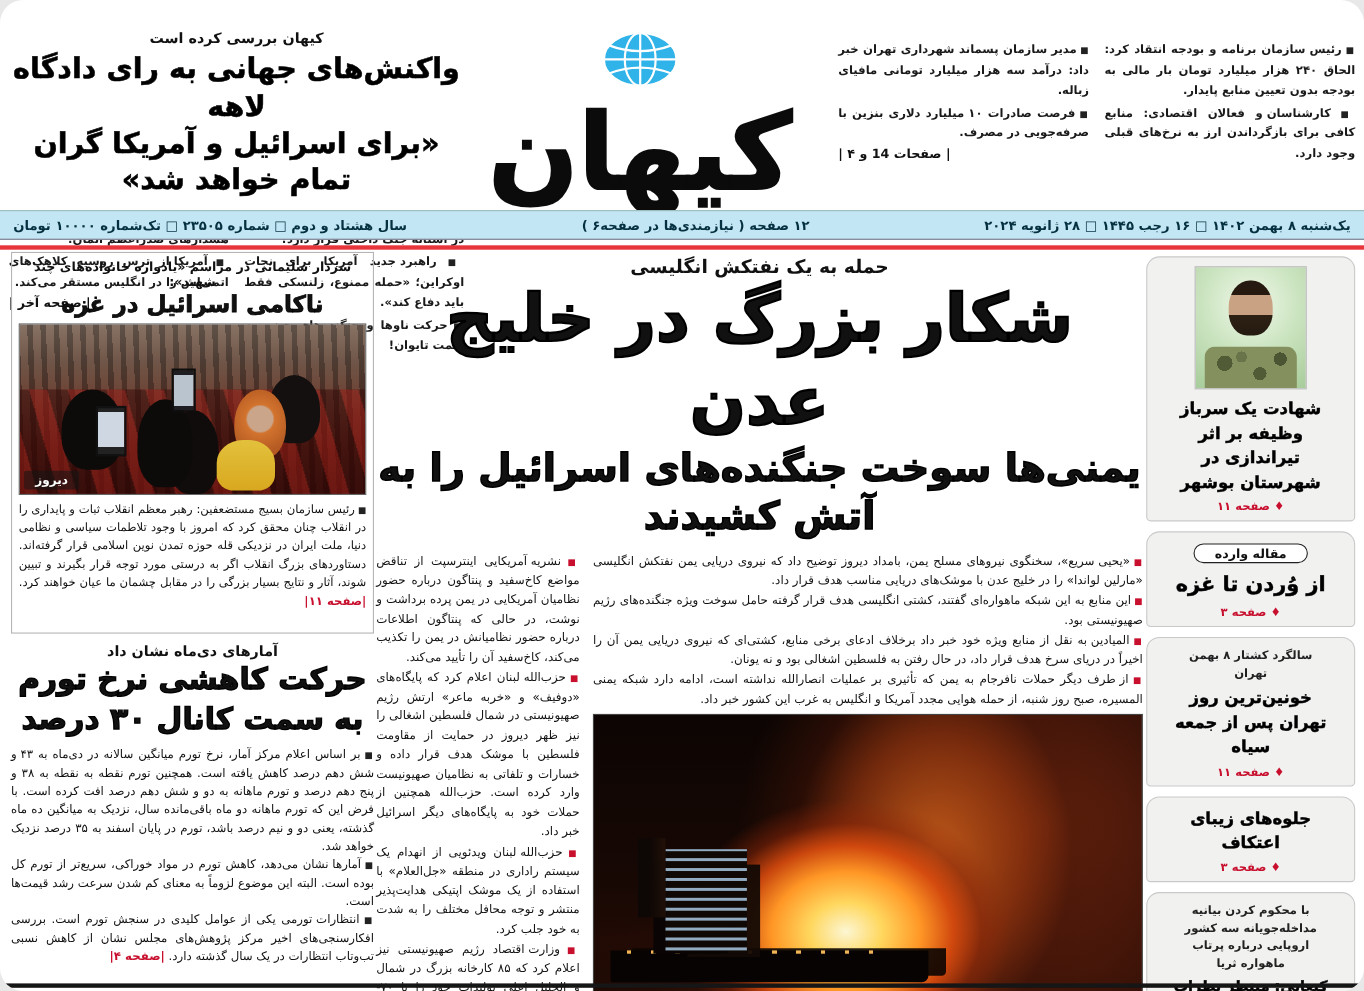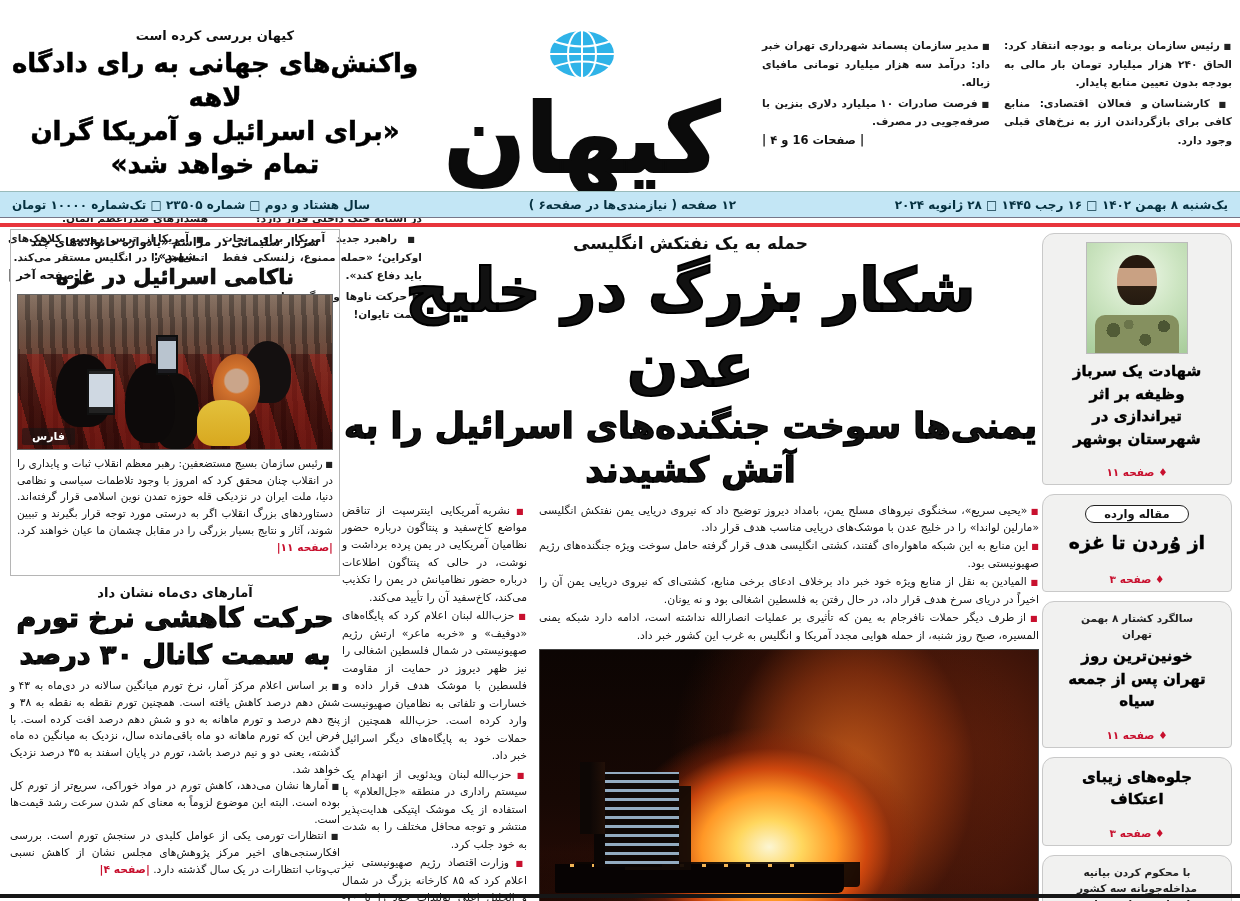--- a/index.html
+++ b/index.html
@@ -1,20 +1,20 @@
 <!DOCTYPE html>
 <html lang="fa" dir="rtl"><head>
 <meta charset="utf-8">
 <style>
   * { margin:0; padding:0; box-sizing:border-box; }
   html,body { background:#e8e8e8; }
   body { font-family:"DejaVu Sans", sans-serif; direction:rtl; }
   .page {
     position:relative; width:1240px; height:901px; margin:0 auto;
-    background:#ffffff; overflow:hidden; color:#111;
+    background:#ffffff; overflow:hidden; color:#111;border-radius:21px;
   }
   
   .hdr { position:absolute; top:28px; text-align:center; }
   .hdr-left  { left:8px;   width:414px; }
   .hdr-right { left:762px; width:470px; }
   .kicker { font-size:13px; font-weight:bold; color:#111; margin-bottom:4px; }
   .hdr-headline { font-size:26px; font-weight:bold; line-height:1.3; color:#000;
                   -webkit-text-stroke:0.5px #000; letter-spacing:-0.5px; }
   .hdr-headline span { display:block; }
   .bullets-row { display:flex; gap:14px; margin-top:8px; text-align:justify; }
@@ -41,21 +41,21 @@
   .sidebar { position:absolute; top:233px; right:8px; width:190px; }
   .side-item {
     background:#f1f1f0; border:1px solid #c9c9c9; border-radius:12px 12px 4px 4px;
     padding:8px 23px 6px; text-align:center; margin-bottom:9px;
   }
   .side-kicker { font-size:10.5px; font-weight:bold; color:#222; line-height:1.55; margin-bottom:3px; }
   .side-title  { font-size:15px; font-weight:bold; color:#000; line-height:1.5;
                  -webkit-text-stroke:0.4px #000; }
   .side-title.big { font-size:19px; }
   .side-title.small { font-size:13px; }
-  .side-page { font-size:10.5px; font-weight:bold; color:#c8102e; margin-top:16px; }
+  .side-page { font-size:10.5px; font-weight:bold; color:#c8102e; margin-top:5px; }
   .pill { display:inline-block; border:1.5px solid #222; border-radius:14px;
           padding:1px 18px; font-size:11.5px; font-weight:bold; margin-bottom:5px; background:#fff;}
   
   .soldier {
     position:relative; width:102px; height:112px; margin:0 auto 6px;
     background:radial-gradient(circle at 50% 30%, #f0f8ea 0%, #cde5c2 45%, #a7cc9a 100%);
     border:1px solid #bbb; overflow:hidden;
   }
   .s-head { position:absolute; left:50%; top:12px; transform:translateX(-50%);
             width:40px; height:50px; border-radius:48% 48% 42% 42%;
@@ -183,21 +183,21 @@
 
   <div class="hdr hdr-right">
     <div class="bullets-row">
       <div class="bcol">
         <p class="b sq-b">رئیس سازمان برنامه و بودجه انتقاد کرد: الحاق ۲۴۰ هزار میلیارد تومان بار مالی به بودجه بدون تعیین منابع پایدار.</p>
         <p class="b sq-b">کارشناسان و فعالان اقتصادی: منابع کافی برای بازگرداندن ارز به نرخ‌های قبلی وجود دارد.</p>
       </div>
       <div class="bcol">
         <p class="b sq-b">مدیر سازمان پسماند شهرداری تهران خبر داد: درآمد سه هزار میلیارد تومانی مافیای زباله.</p>
         <p class="b sq-b">فرصت صادرات ۱۰ میلیارد دلاری بنزین با صرفه‌جویی در مصرف.</p>
-        <p class="pref-black">| صفحات 16 و ۴ |</p>
+        <p class="pref-black">| صفحات 14 و ۴ |</p>
       </div>
     </div>
   </div>
 
   <div class="dateline">
     <span>یک‌شنبه ۸ بهمن ۱۴۰۲ □ ۱۶ رجب ۱۴۴۵ □ ۲۸ ژانویه ۲۰۲۴</span>
     <span>۱۲ صفحه ( نیازمندی‌ها در صفحه۶ )</span>
     <span>سال هشتاد و دوم □ شماره ۲۳۵۰۵ □ تک‌شماره ۱۰۰۰۰ تومان</span>
   </div>
   <div class="red-rule"></div>
@@ -209,21 +209,21 @@
       <div class="s1-h1">ناکامی اسرائیل در غزه</div>
       <div class="crowd-photo">
         <div class="seatrows"></div>
         <div class="fig fig1"></div>
         <div class="fig fig2"></div>
         <div class="fig fig3"></div>
         <div class="frame1"></div>
         <div class="frame2"></div>
         <div class="scarf"></div>
         <div class="child"></div>
-        <div class="wm">فارس</div>
+        <div class="wm">دیروز</div>
       </div>
       <p class="s1-body"><span class="sq-b">رئیس سازمان بسیج مستضعفین: رهبر معظم انقلاب ثبات و پایداری را در انقلاب چنان محقق کرد که امروز با وجود تلاطمات سیاسی و نظامی دنیا، ملت ایران در نزدیکی قله حوزه تمدن نوین اسلامی قرار گرفته‌اند. دستاوردهای بزرگ انقلاب اگر به درستی مورد توجه قرار بگیرند و تبیین شوند، آثار و نتایج بسیار بزرگی را در مقابل چشمان ما عیان خواهند کرد.</span> <span class="pref-red">|صفحه ۱۱|</span></p>
     </div>
 
     <div class="story2">
       <div class="s2-kicker">آمارهای دی‌ماه نشان داد</div>
       <div class="s2-h">
         <span>حرکت کاهشی نرخ تورم</span><br>
         <span>به سمت کانال ۳۰ درصد</span>
       </div>

